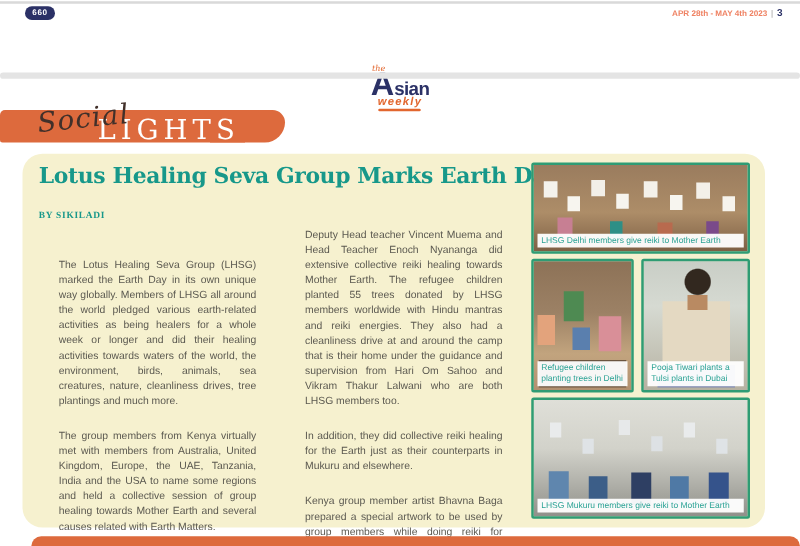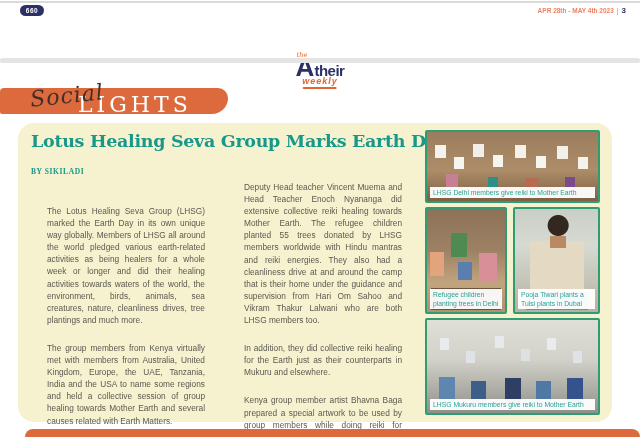--- a/index.html
+++ b/index.html
@@ -138,21 +138,21 @@
 </style>
 </head>
 <body>
 
 <div class="top-line"></div>
 
 <div class="issue-badge">660</div>
 
 <div class="logo">
   <div class="logo-top">
-    <span class="logo-the">the</span><span class="logo-a">A</span><span class="logo-sian">their</span>
+    <span class="logo-the">the</span><span class="logo-a">A</span><span class="logo-sian">sian</span>
   </div>
   <div class="logo-weekly">weekly</div>
   <div class="logo-tagline-bar"></div>
 </div>
 
 <div class="header-date">
   <span class="date-range">APR 28th - MAY 4th 2023</span><span class="date-divider">|</span><span class="page-number">3</span>
 </div>
 
 <div class="gray-band"></div>

